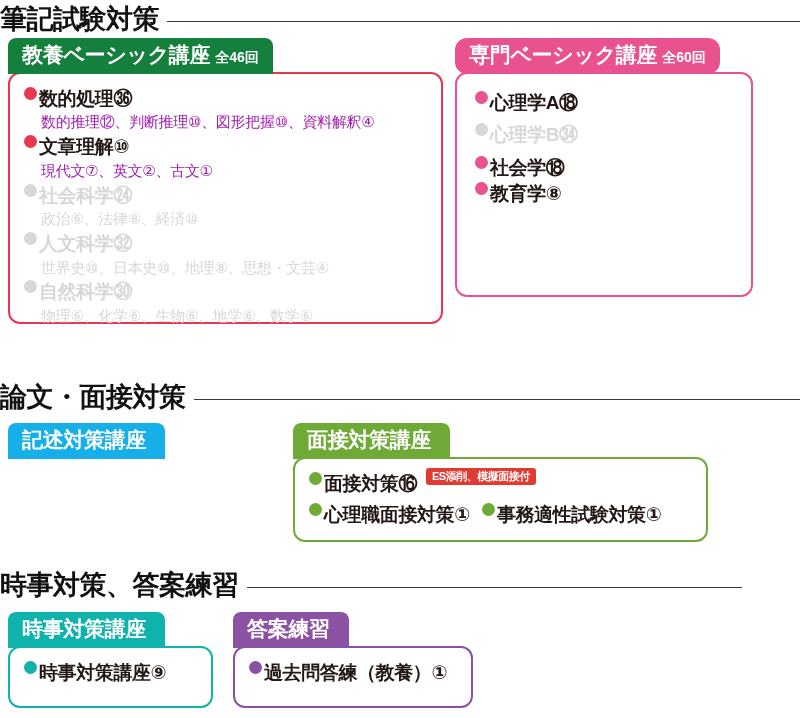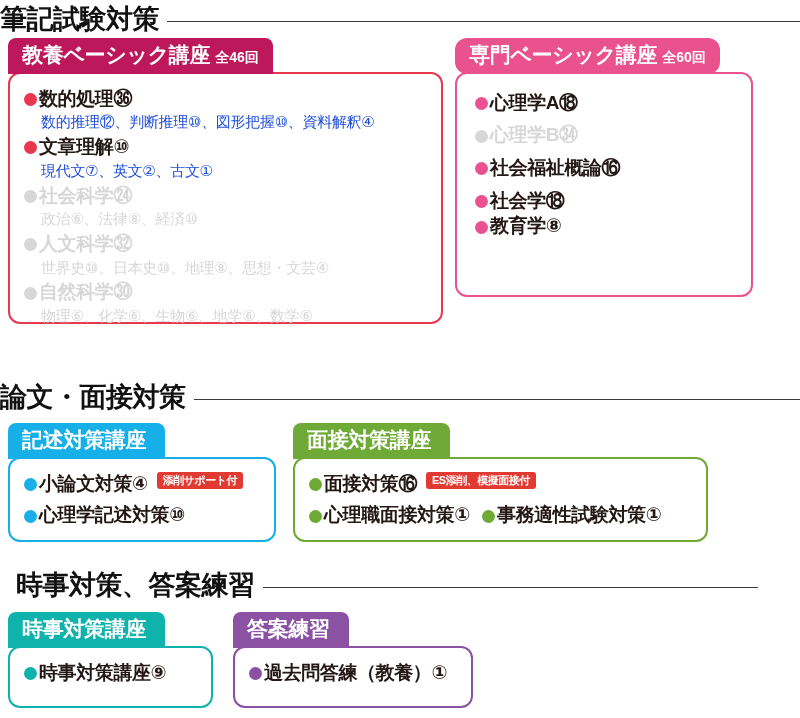--- a/index.html
+++ b/index.html
@@ -68,21 +68,21 @@
     border-style: solid;
     border-width: 2.5px;
     border-radius: 12px;
     background: #ffffff;
     box-sizing: border-box;
   }
 
   
   .row {
     display: flex;
-    align-items: center;
+    align-items: flex-start;
     white-space: nowrap;
   }
   .bullet {
     display: inline-block;
     width: 13px;
     height: 13px;
     border-radius: 50%;
     flex: 0 0 auto;
     position: relative;
     top: 1px;
@@ -92,21 +92,21 @@
     font-size: 19px;
     font-weight: 700;
     letter-spacing: -0.4px;
     line-height: 1.35;
   }
   .sub-label {
     font-size: 15px;
     font-weight: 400;
     letter-spacing: -0.3px;
     line-height: 1.45;
-    color: #1d4ed8;
+    color: #a21caf;
   }
   .dim .main-label,
   .dim .sub-label,
   .dim {
     color: #d7d7d7 !important;
   }
   .badge {
     display: inline-block;
     background: #e03a32;
     color: #ffffff;
@@ -124,21 +124,21 @@
 
   
   #sec-written-head { position: absolute; left: 0; top: 2px; width: 800px; }
   #card-kyoyo  { left: 8px;   top: 38px; }
   #card-senmon { left: 455px; top: 38px; }
 
   #sec-essay-head { position: absolute; left: 0; top: 380px; width: 800px; }
   #card-kijutsu { left: 8px;   top: 423px; }
   #card-mensetsu{ left: 293px; top: 423px; }
 
-  #sec-current-head { position: absolute; left: 0; top: 568px; width: 742px; margin-left: 16px; }
+  #sec-current-head { position: absolute; left: 0; top: 568px; width: 742px; }
   #card-jiji  { left: 8px;   top: 612px; }
   #card-touan { left: 233px; top: 612px; }
 
   .body-kyoyo   { width: 435px; height: 252px; padding: 12px 0 0 14px; }
   .body-senmon  { width: 298px; height: 225px; padding: 12px 0 0 18px; }
   .body-kijutsu { width: 268px; height: 85px;  padding: 12px 0 0 14px; }
   .body-mensetsu{ width: 415px; height: 85px;  padding: 12px 0 0 14px; }
   .body-jiji    { width: 205px; height: 62px;  padding: 12px 0 0 14px; }
   .body-touan   { width: 240px; height: 62px;  padding: 12px 0 0 14px; }
 
@@ -148,21 +148,21 @@
 </style>
 </head>
 <body>
 
 <div class="section-head" id="sec-written-head">
   <span class="title">筆記試験対策</span>
   <span class="rule"></span>
 </div>
 
 <div class="card" id="card-kyoyo">
-  <div class="tab" style="background:#be185d;">
+  <div class="tab" style="background:#15803d;">
     <span>教養ベーシック講座</span><span class="tab-sub">全46回</span>
   </div>
   <div class="body body-kyoyo" style="border-color:#e8384f;">
 
     <div class="row">
       <span class="bullet" style="background:#e8384f;"></span>
       <span class="main-label">数的処理㊱</span>
     </div>
     <div class="sub-label indent">数的推理⑫、判断推理⑩、図形把握⑩、資料解釈④</div>
 
@@ -201,24 +201,20 @@
     <div class="row" style="margin-top:4px;">
       <span class="bullet" style="background:#e9528f;"></span>
       <span class="main-label">心理学A⑱</span>
     </div>
 
     <div class="row dim" style="margin-top:7px;">
       <span class="bullet" style="background:#d7d7d7;"></span>
       <span class="main-label">心理学B㉞</span>
     </div>
 
-    <div class="row" style="margin-top:7px;">
-      <span class="bullet" style="background:#e9528f;"></span>
-      <span class="main-label">社会福祉概論⑯</span>
-    </div>
 
     <div class="row" style="margin-top:7px;">
       <span class="bullet" style="background:#e9528f;"></span>
       <span class="main-label">社会学⑱</span>
     </div>
 
     <div class="row" style="">
       <span class="bullet" style="background:#e9528f;"></span>
       <span class="main-label">教育学⑧</span>
     </div>
@@ -226,33 +222,20 @@
 </div>
 
 <div class="section-head" id="sec-essay-head">
   <span class="title">論文・面接対策</span>
   <span class="rule"></span>
 </div>
 
 <div class="card" id="card-kijutsu">
   <div class="tab" style="background:#17afe8;">
     <span>記述対策講座</span><span class="tab-sub"></span>
-  </div>
-  <div class="body body-kijutsu" style="border-color:#17afe8;">
-
-    <div class="row">
-      <span class="bullet" style="background:#17afe8;"></span>
-      <span class="main-label">小論文対策④</span>
-      <span class="badge">添削サポート付</span>
-    </div>
-
-    <div class="row" style="margin-top:6px;">
-      <span class="bullet" style="background:#17afe8;"></span>
-      <span class="main-label">心理学記述対策⑩</span>
-    </div>
   </div>
 </div>
 
 <div class="card" id="card-mensetsu">
   <div class="tab" style="background:#6faa36;">
     <span>面接対策講座</span><span class="tab-sub"></span>
   </div>
   <div class="body body-mensetsu" style="border-color:#6faa36;">
 
     <div class="row">

